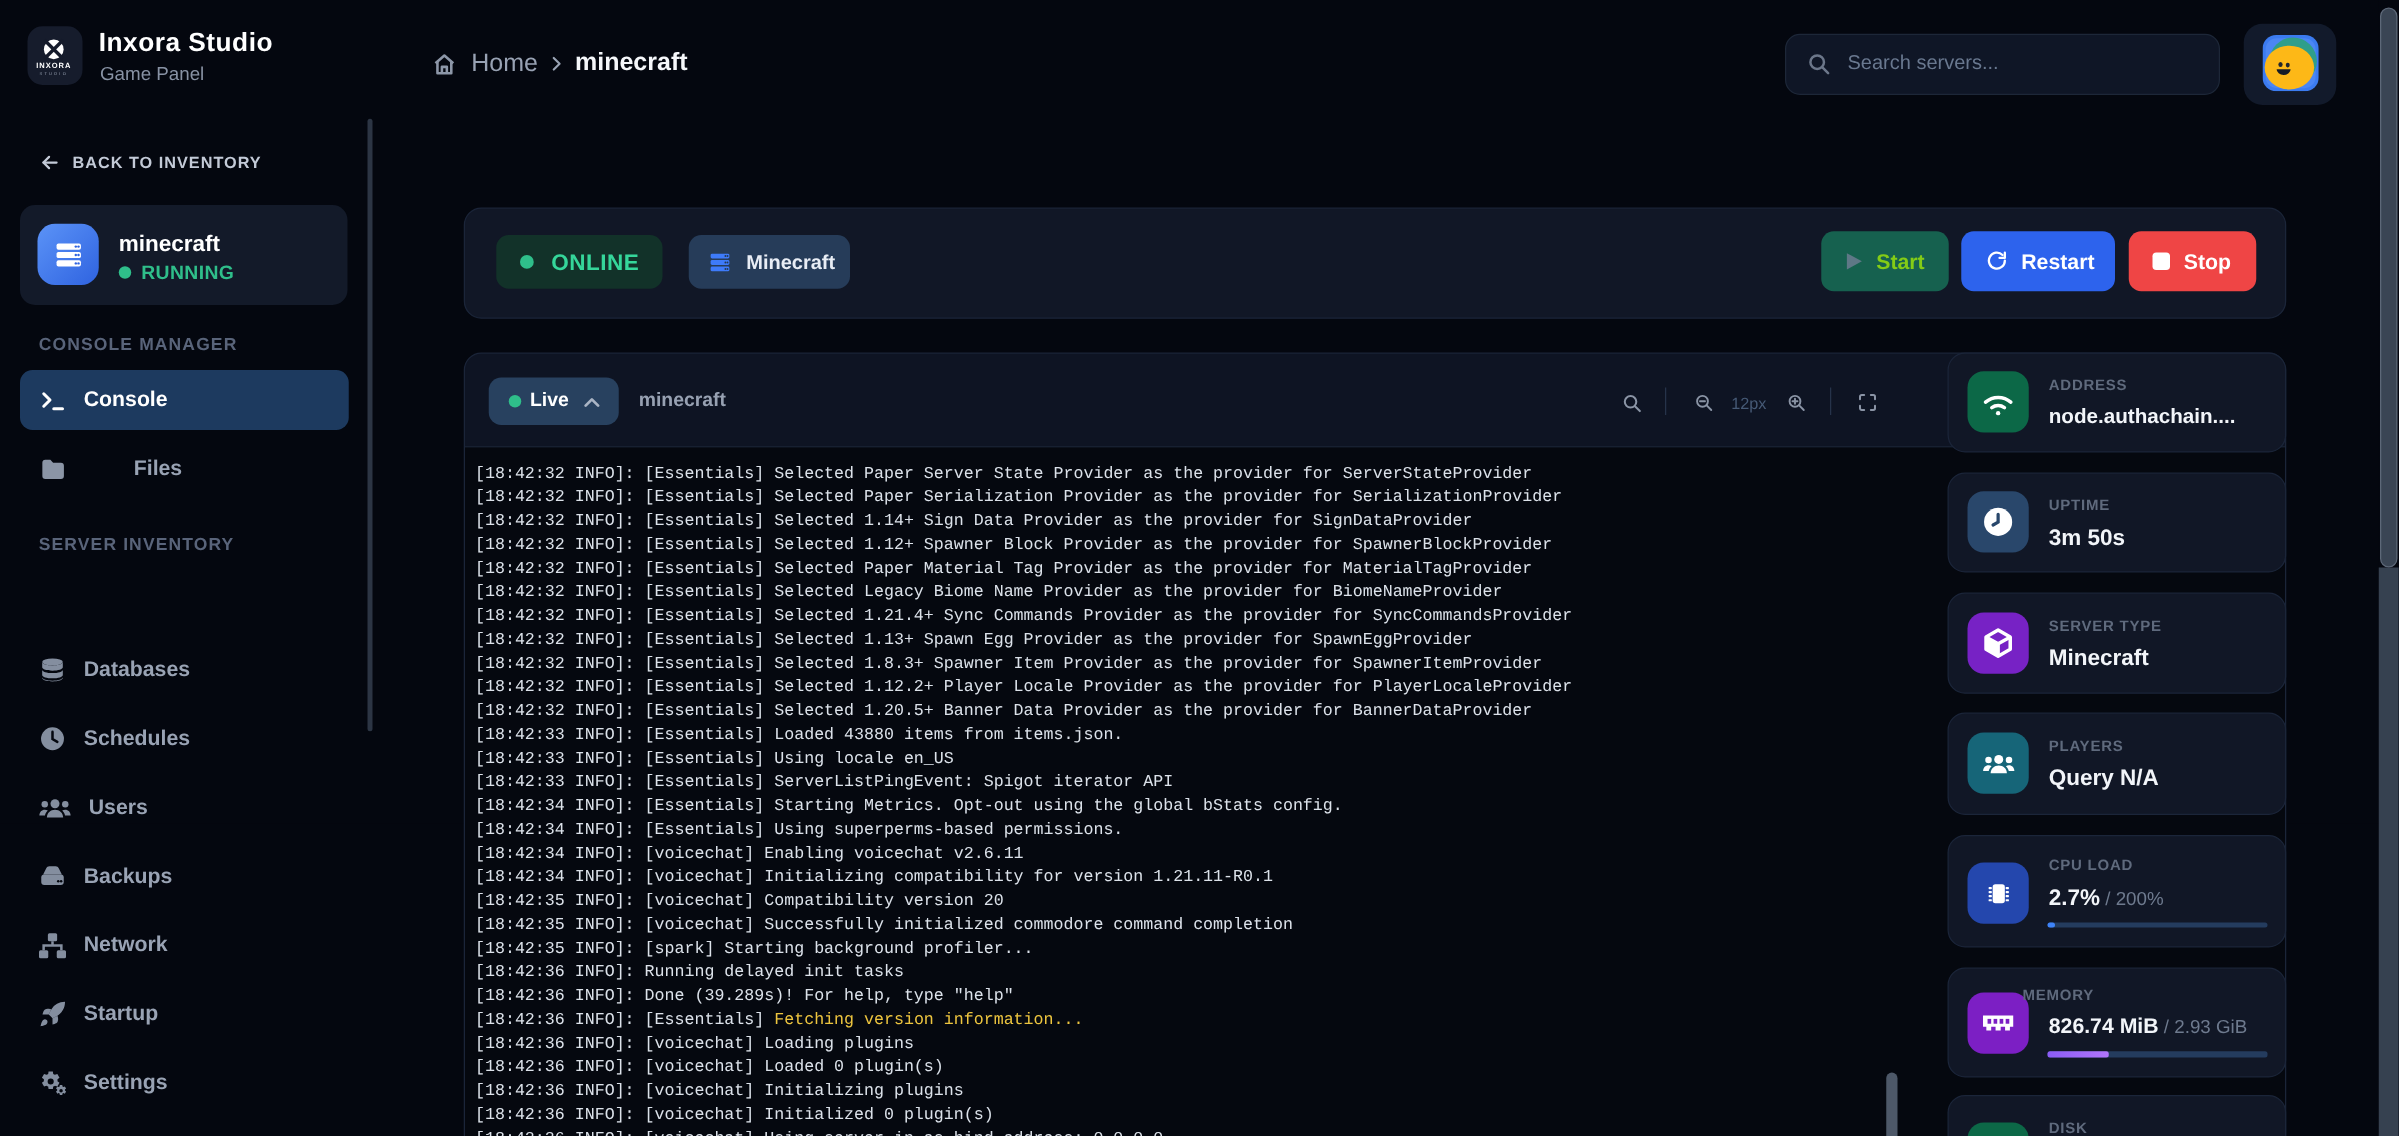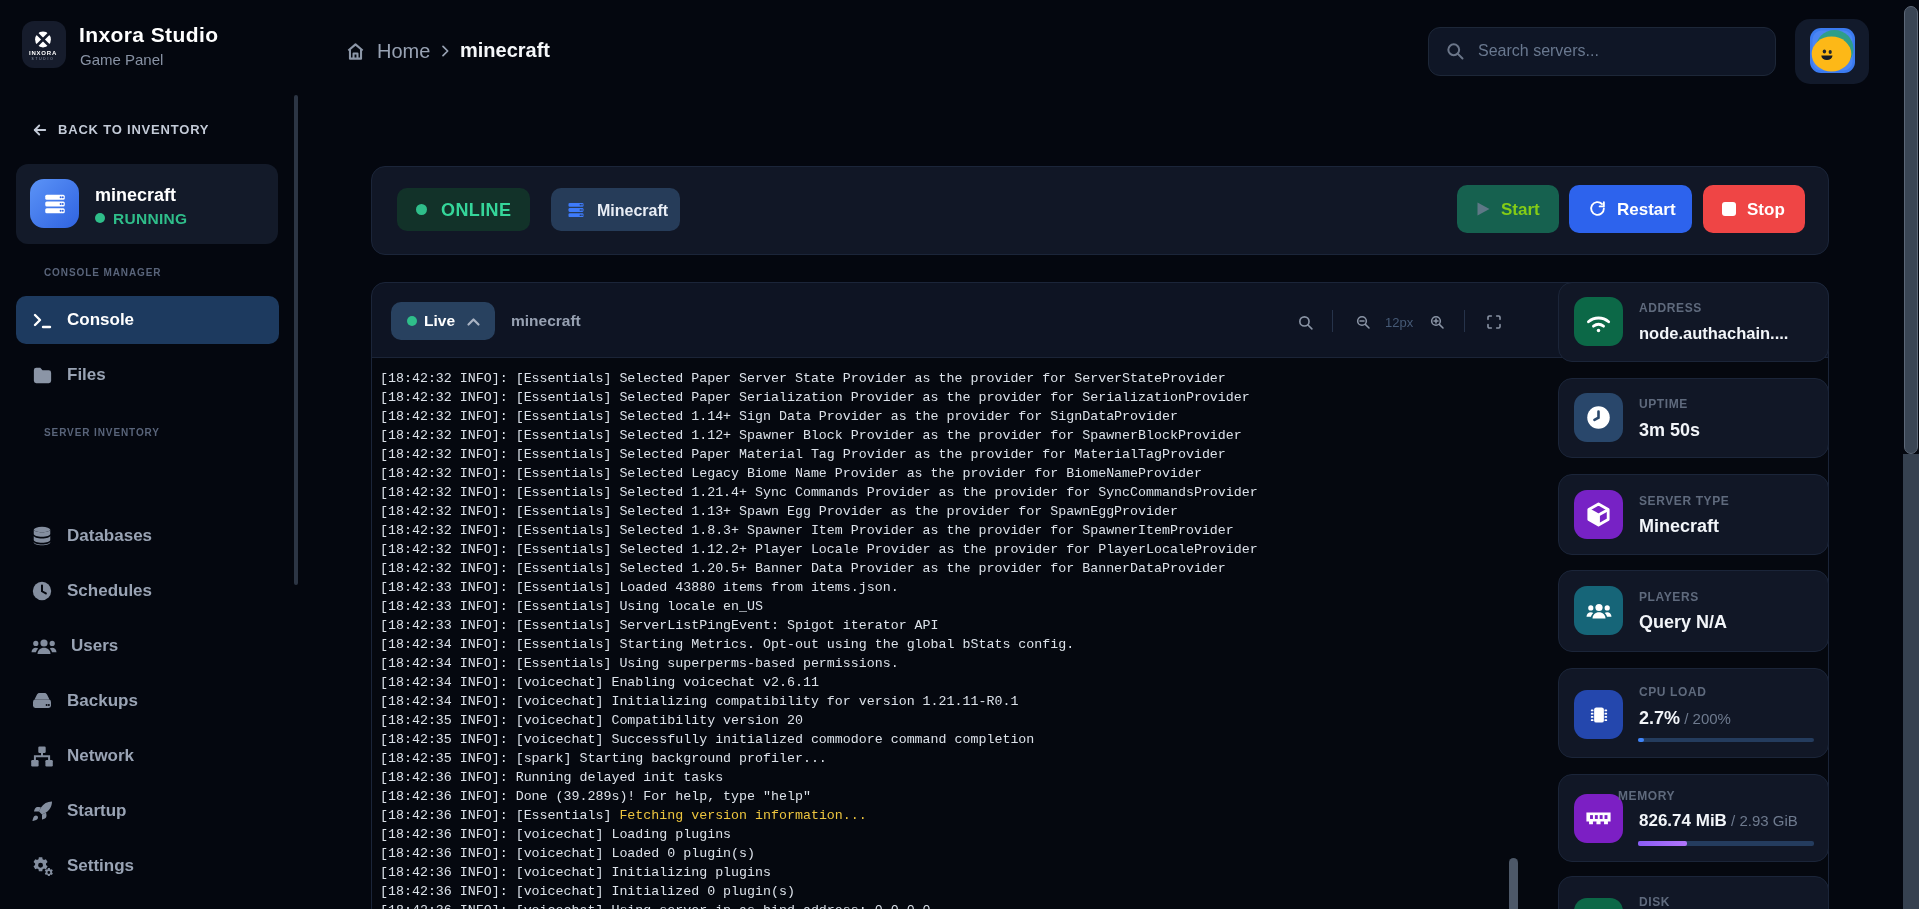--- a/index.html
+++ b/index.html
@@ -6,21 +6,21 @@
 html,body { width:1919px; height:909px; overflow:hidden; background:#04070f; font-family:"Liberation Sans", sans-serif; }
 #page { position:relative; width:1919px; height:659px; background:#04070f; }
 .abs { position:absolute; }
 .card { position:absolute; background:#111726; border:1px solid #1b2539; border-radius:14px; }
 .lbl { font-weight:bold; color:#5f6a7d; letter-spacing:0.6px; font-size:12px; }
 .val { font-weight:bold; color:#f2f5f9; font-size:18px; }
 .icbox { position:absolute; width:49px; height:49px; border-radius:13px; display:flex; align-items:center; justify-content:center; }
 .navitem { position:absolute; left:16px; width:263px; height:48px; border-radius:10px; display:flex; align-items:center; }
 .navlbl { font-size:17px; font-weight:bold; color:#99a3b4; }
 .navic { width:24px; margin-left:14px; margin-right:13px; display:flex; justify-content:center; }
-.sechead { position:absolute; left:44px; font-size:10px; font-weight:bold; color:#59647a; letter-spacing:0.9px; }
+.sechead { position:absolute; left:31px; font-size:14px; font-weight:bold; color:#59647a; letter-spacing:0.9px; }
 </style>
 </head>
 <body>
 <div id="page">
 
 <div class="abs" id="hdr-logo" style="left:22px;top:21px;width:44px;height:47px;border-radius:12px;background:#161c2c;">
   <svg width="44" height="47" viewBox="0 0 44 47">
     <g>
       <circle cx="21" cy="18.5" r="7.9" fill="#ffffff"></circle>
       <g stroke="#151b2b" stroke-width="2.7">
@@ -101,21 +101,21 @@
 
 <div class="navitem" style="top:296px;background:#1d3a5f;">
   <div class="navic">
         <svg width="24" height="24" viewBox="0 0 24 24" fill="none" stroke="#ffffff" stroke-width="2.4" stroke-linecap="round" stroke-linejoin="round">
           <path d="m5 7 5 5-5 5"></path>
           <path d="M13 19h7"></path>
         </svg>
       </div>
   <div class="navlbl" style="color:#ffffff;">Console</div>
 </div>
-<div class="navitem" style="top:351px;">
+<div class="navitem" style="top:351px;gap:40px;">
   <div class="navic">
         <svg width="23" height="23" viewBox="0 0 24 24" fill="#8b95a6">
           <path d="M3 6.5A2.5 2.5 0 0 1 5.5 4h4.2l2.3 2.5h6.5A2.5 2.5 0 0 1 21 9v8.5a2.5 2.5 0 0 1-2.5 2.5h-13A2.5 2.5 0 0 1 3 17.5z"></path>
         </svg>
       </div>
   <div class="navlbl">Files</div>
 </div>
 
 <div class="sechead" style="top:427px;">SERVER INVENTORY</div>
 

